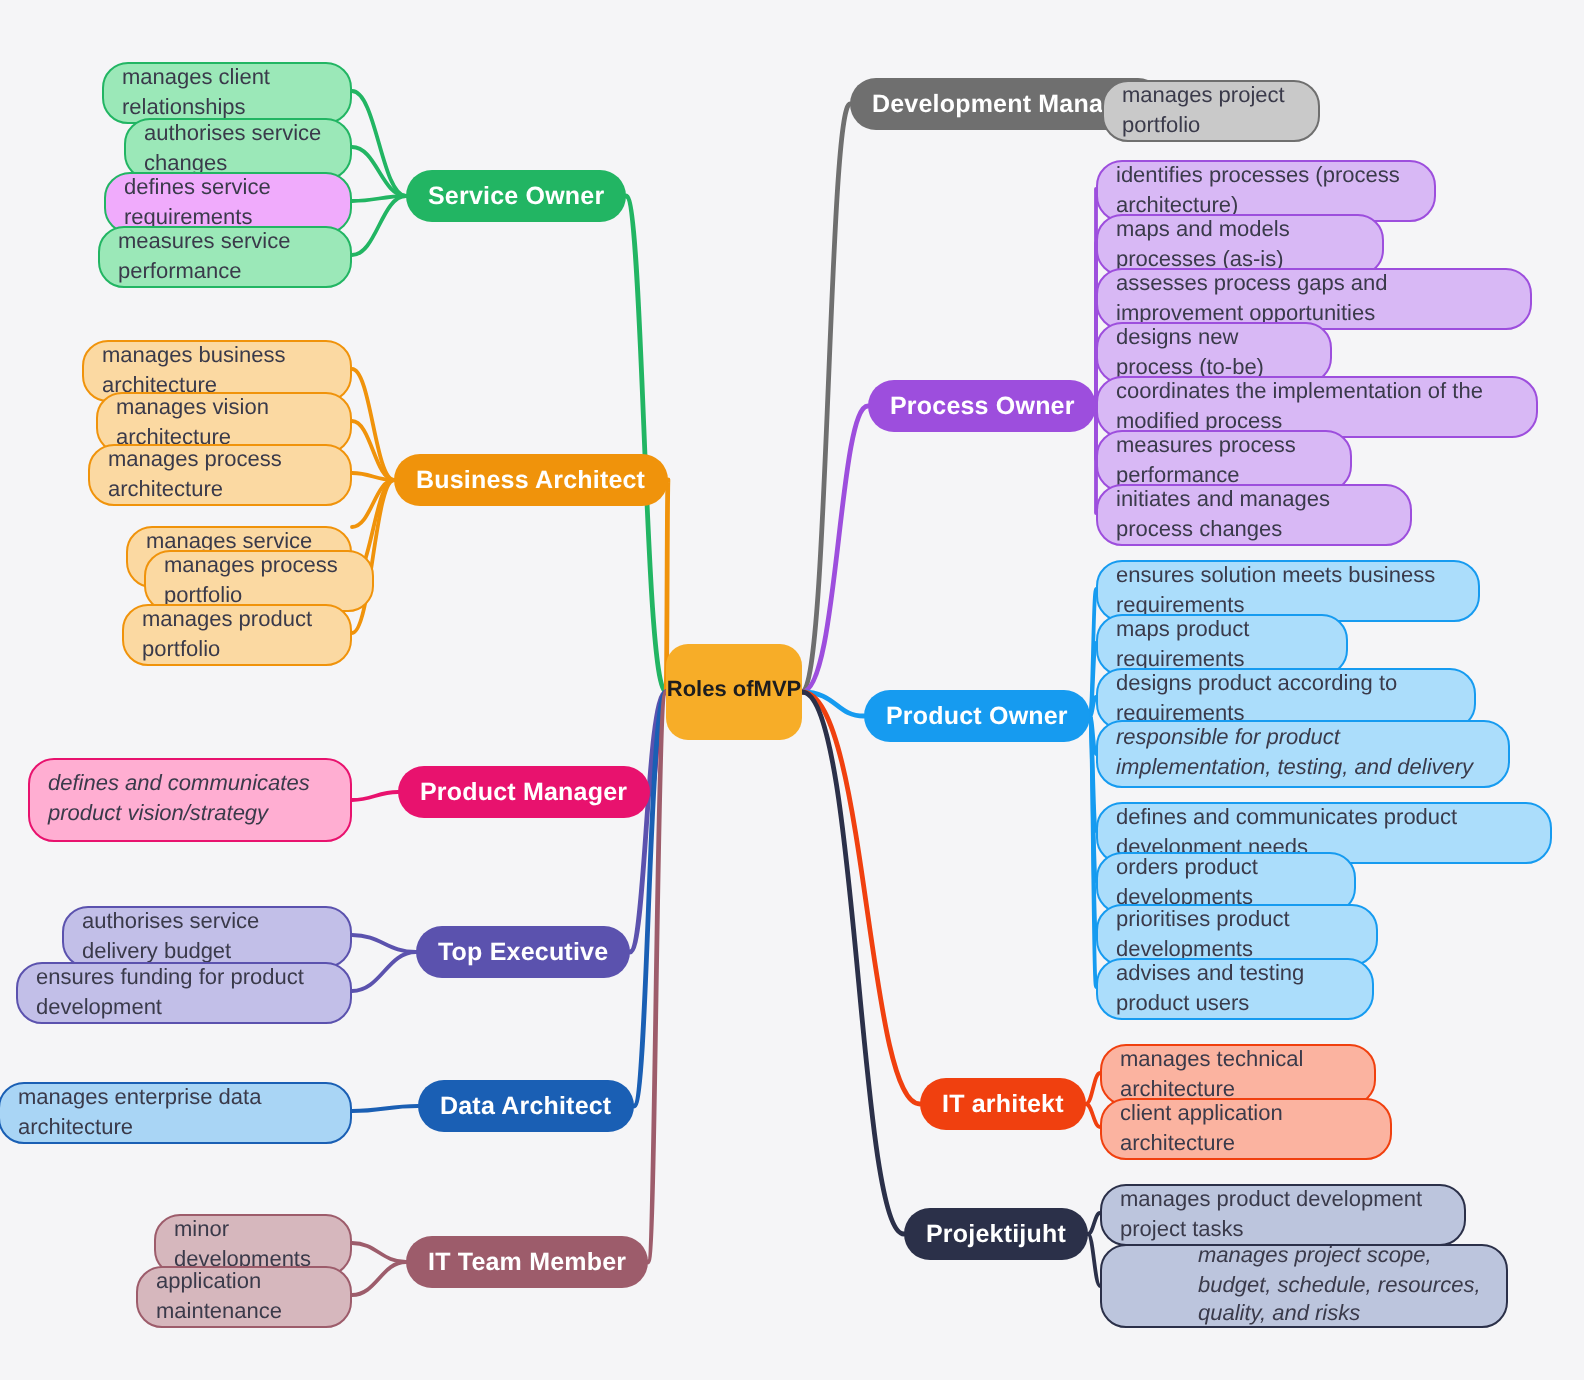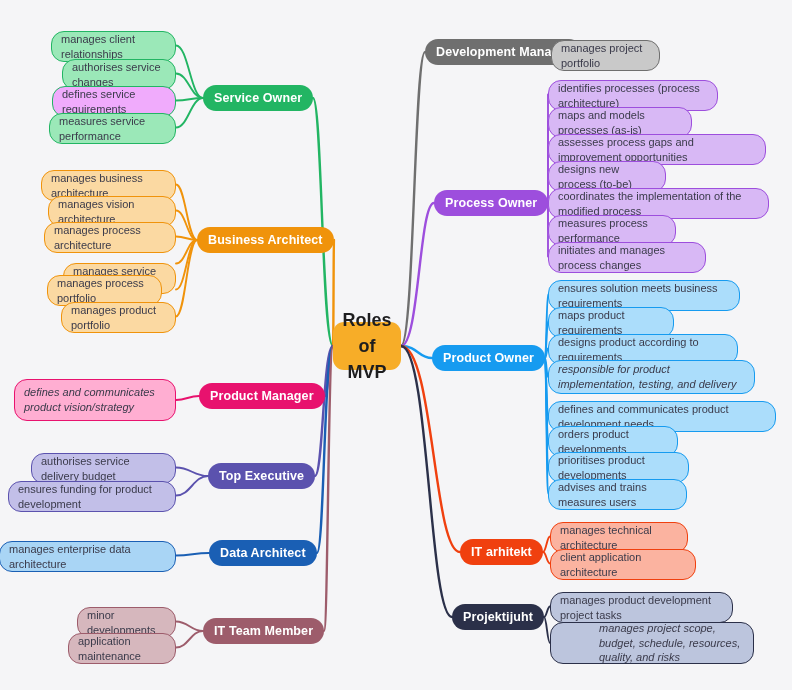--- a/index.html
+++ b/index.html
@@ -47,23 +47,23 @@
   }
   .leaf.wrap{white-space:normal;font-style:italic;}
 
   
   #root-node{
     position:absolute;
     left:333px;top:322px;
     width:68px;height:48px;
     background:#f7ad28;
     border-radius:11px;
-    display:flex;flex-direction:column;
+    display:flex;flex-direction:row;
     align-items:center;justify-content:center;
-    font-size:18px;font-weight:700;color:#1d1d1f;
+    font-size:11px;font-weight:700;color:#1d1d1f;
     line-height:1.45;
     z-index:7;
   }
   #root-node span{display:block;text-align:center;}
 </style>
 </head>
 <body>
 
 <div id="stage">
   <svg id="wires" viewBox="0 0 792 690">
@@ -145,21 +145,21 @@
       </div>
       <div class="leaf node" style="background: rgb(251, 217, 162); border-color: rgb(240, 147, 11); width: 128px; top: 196px; left: 48px;">
         <span>manages vision architecture</span>
       </div>
       <div class="leaf node" style="background: rgb(251, 217, 162); border-color: rgb(240, 147, 11); width: 132px; top: 222px; left: 44px;">
         <span>manages process architecture</span>
       </div>
       <div class="leaf node" style="background: rgb(251, 217, 162); border-color: rgb(240, 147, 11); width: 113px; top: 249px; left: 63px; margin-top: 14px;">
         <span>manages service portfolio</span>
       </div>
-      <div class="leaf node" style="background: rgb(251, 217, 162); border-color: rgb(240, 147, 11); width: 115px; top: 275px; left: 47px;">
+      <div class="leaf node" style="background: rgb(251, 217, 162); border-color: rgb(240, 147, 11); width: 115px; top: 275px; left: 72px;">
         <span>manages process portfolio</span>
       </div>
       <div class="leaf node" style="background: rgb(251, 217, 162); border-color: rgb(240, 147, 11); width: 115px; top: 302px; left: 61px;">
         <span>manages product portfolio</span>
       </div>
       <div class="node branch" style="background: rgb(232, 18, 110); left: 199px; top: 383px;">
         <span>Product Manager</span>
       </div>
       <div class="leaf node wrap" style="background: rgb(255, 174, 210); border-color: rgb(232, 18, 110); width: 162px; top: 379px; height: 42px; left: 14px;">
         <span>defines and communicates product vision/strategy</span>
@@ -236,21 +236,21 @@
       <div class="leaf node" style="background: rgb(171, 221, 251); border-color: rgb(22, 155, 240); width: 228px; top: 401px; left: 548px;">
         <span>defines and communicates product development needs</span>
       </div>
       <div class="leaf node" style="background: rgb(171, 221, 251); border-color: rgb(22, 155, 240); width: 130px; top: 426px; left: 548px;">
         <span>orders product developments</span>
       </div>
       <div class="leaf node" style="background: rgb(171, 221, 251); border-color: rgb(22, 155, 240); width: 141px; top: 452px; left: 548px;">
         <span>prioritises product developments</span>
       </div>
       <div class="leaf node" style="background: rgb(171, 221, 251); border-color: rgb(22, 155, 240); width: 139px; top: 479px; left: 548px;">
-        <span>advises and trains measures users</span>
+        <span>advises and testing product users</span>
       </div>
       <div class="node branch" style="background: rgb(240, 64, 15); left: 460px; top: 539px;">
         <span>IT arhitekt</span>
       </div>
       <div class="leaf node" style="background: rgb(251, 179, 160); border-color: rgb(240, 64, 15); width: 138px; top: 522px; left: 550px;">
         <span>manages technical architecture</span>
       </div>
       <div class="leaf node" style="background: rgb(251, 179, 160); border-color: rgb(240, 64, 15); width: 146px; top: 549px; left: 550px;">
         <span>client application architecture</span>
       </div>

